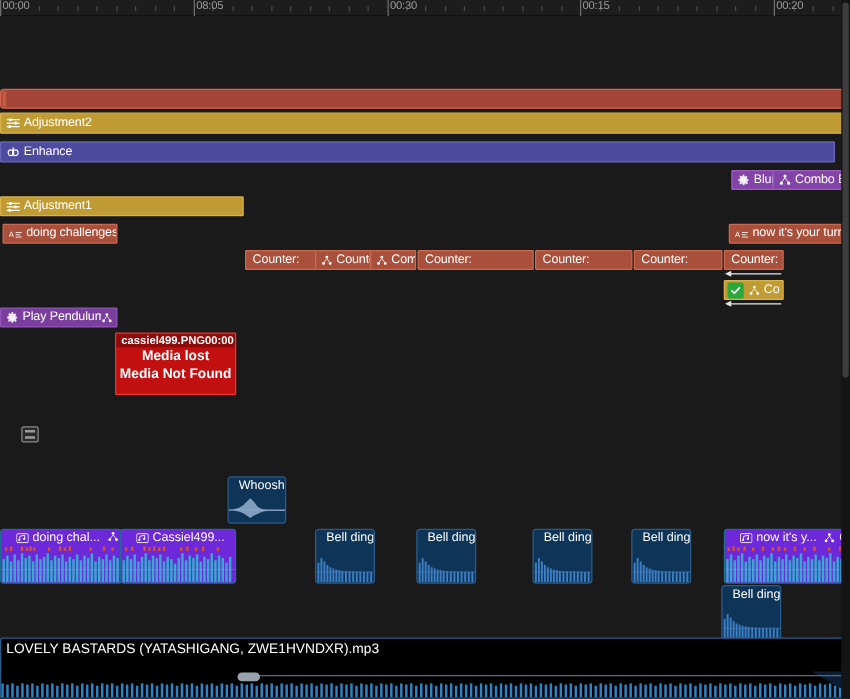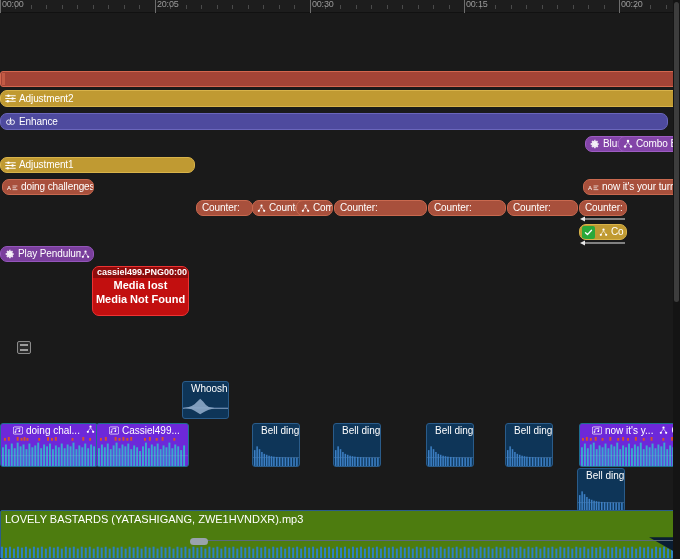--- a/index.html
+++ b/index.html
@@ -43,21 +43,21 @@
   
   #tracks {
     position: absolute; left: 0; top: 13px;
     width: 680px; height: 546px;
     background: #1a1a1a;
   }
 
   
   .clip {
     position: absolute;
-    border-radius: 7px;
+    border-radius: 1px;
     font-size: 10px;
     color: #ffffff;
     overflow: hidden;
     white-space: nowrap;
     display: flex;
     align-items: center;
     line-height: 1;
   }
   .clip-label {
     overflow: hidden;
@@ -153,21 +153,21 @@
     white-space: nowrap;
   }
   .wave { position: absolute; left: 0; right: 0; bottom: 0; top: 13px; }
   .wave svg { width: 100%; height: 100%; display: block; }
 
   .clip-audio-teal {
     background: #6d28d9;
     border: 1px solid #1d6e8e;
   }
   .clip-music {
-    background: #4d7c0f;
+    background: #000000;
     border: 1px solid #2a5c8a;
   }
   .music-head {
     height: 15px;
     display: flex; align-items: center;
     padding-left: 4px;
     font-size: 11px;
     color: #fff;
     white-space: nowrap;
   }
@@ -278,21 +278,21 @@
     <div class="tick-minor" style="left:573px"></div>
     <div class="tick-minor" style="left:588px"></div>
     <div class="tick-minor" style="left:604px"></div>
     <div class="tick-minor" style="left:635px"></div>
     <div class="tick-minor" style="left:650px"></div>
     <div class="tick-minor" style="left:666px"></div>
 
     <div class="tick-major" style="left:0px"></div>
     <div class="tick-label" style="left:2px">00:00</div>
     <div class="tick-major" style="left:155px"></div>
-    <div class="tick-label" style="left:157px">20:05</div>
+    <div class="tick-label" style="left:157px">08:05</div>
     <div class="tick-major" style="left:310px"></div>
     <div class="tick-label" style="left:312px">00:30</div>
     <div class="tick-major" style="left:464px"></div>
     <div class="tick-label" style="left:466px">00:15</div>
     <div class="tick-major" style="left:619px"></div>
     <div class="tick-label" style="left:621px">00:20</div>
   </div>
 
   <div id="tracks">
 

